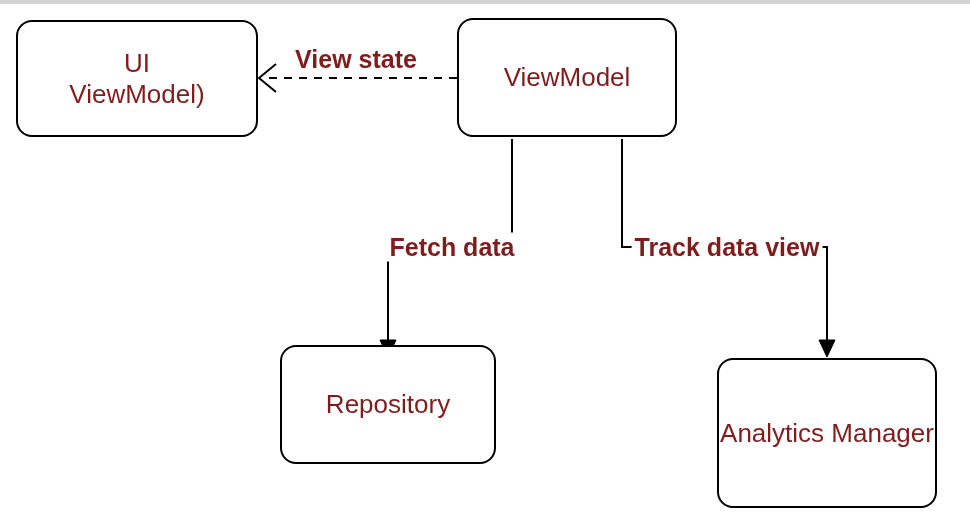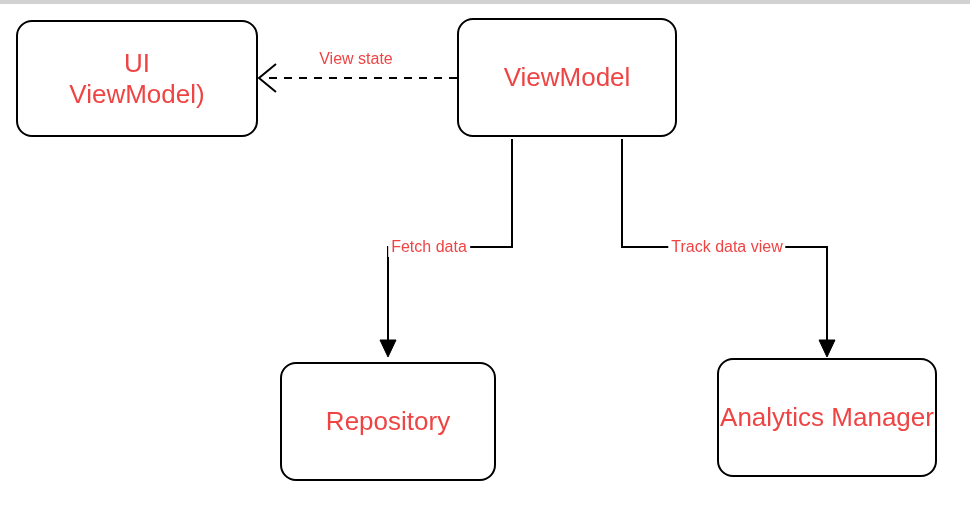--- a/index.html
+++ b/index.html
@@ -2,21 +2,21 @@
 <html><head>
 <meta charset="utf-8">
 <style>
   html, body { margin: 0; padding: 0; background: #ffffff; }
   .canvas {
     position: relative;
     width: 970px;
     height: 512px;
     background: #ffffff;
     font-family: "Liberation Sans", sans-serif;
-    color: #ef4444;
+    color: #7f1d1d;
     overflow: hidden;
   }
   .topbar {
     position: absolute;
     top: 0; left: 0;
     width: 100%; height: 4px;
     background: #d2d2d2;
   }
   svg.edges-layer {
     position: absolute;
@@ -32,36 +32,37 @@
     align-items: center;
     justify-content: center;
     text-align: center;
     font-size: 26px;
     line-height: 1.18;
   }
   .node .one-line { white-space: nowrap; }
   .edge-label {
     position: absolute;
     transform: translate(-50%, -50%);
-    font-size: 16px;
+    font-size: 25px;
     white-space: nowrap;
     line-height: 1;
+    font-weight: bold;
   }
   .edge-label.on-line {
     background: #ffffff;
     padding: 2px 3px;
   }
   
   #node-ui         { left: 16px;  top: 20px;  width: 242px; height: 117px; }
   #node-viewmodel  { left: 457px; top: 18px;  width: 220px; height: 119px; }
-  #node-repository { left: 280px; top: 362px; width: 216px; height: 119px; }
-  #node-analytics  { left: 717px; top: 358px; width: 220px; height: 119px; }
+  #node-repository { left: 280px; top: 345px; width: 216px; height: 119px; }
+  #node-analytics  { left: 717px; top: 358px; width: 220px; height: 150px; }
   
   #label-view-state      { left: 356px; top: 59px;  }
-  #label-fetch-data      { left: 429px; top: 247px; }
+  #label-fetch-data      { left: 452px; top: 247px; }
   #label-track-page-view { left: 727px; top: 247px; }
 </style>
 </head>
 <body>
 
 <div class="canvas">
 
   <div class="topbar"></div>
 
   <svg class="edges-layer" width="970" height="512" viewBox="0 0 970 512">

